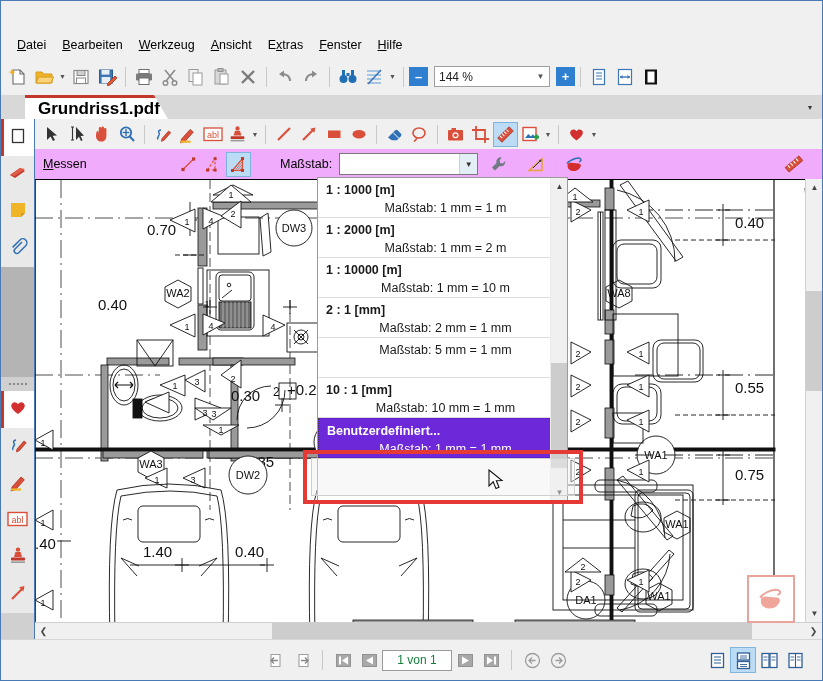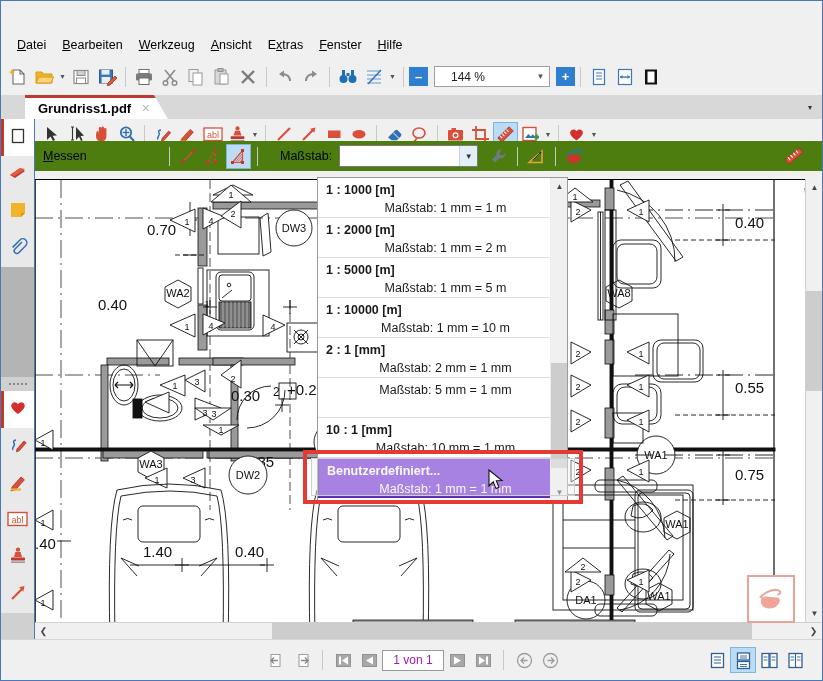--- a/index.html
+++ b/index.html
@@ -76,40 +76,40 @@
   }
   .zoom-minus, .zoom-plus {
     width:19px; height:19px; background:#2f7fd1; display:flex; align-items:center;
     justify-content:center; color:#fff; font-size:13px; line-height:1; font-weight:bold;
     flex:none;
   }
   .zoom-field {
     width:116px; height:21px; border:1px solid #a0a0a0; background:#fff;
     display:flex; align-items:center; margin-left:6px; margin-right:0;
   }
-  .zoom-field .val { flex:1; padding-left:16px; font-size:12px; color:#222; }
+  .zoom-field .val { flex:1; padding-left:4px; font-size:12px; color:#222; }
   .zoom-field .dd {
     width:17px; height:19px; display:flex; align-items:center; justify-content:center;
     color:#555; font-size:8px;
   }
   .sp6 { width:6px; flex:none; }
 
   
   .tabstrip {
     position:absolute; left:0; top:94px; width:821px; height:24px;
     background:#d8d8d8;
   }
   .tab {
     position:absolute; left:24px; top:0px; width:143px; height:24px;
     background:#ffffff;
     border-top:3px solid #c0392b;
     display:flex; align-items:center;
     clip-path: polygon(0 0, 129px 0, 143px 100%, 0 100%);
   }
-  .tab .tlabel { margin-left:13px; font-size:13px; color:#000; font-weight:600; }
+  .tab .tlabel { margin-left:13px; font-size:17px; color:#000; font-weight:600; }
   .tab .tclose { margin-left:10px; font-size:11px; color:#b9b9b9; }
   .tab-dd {
     position:absolute; right:4px; top:4px; width:16px; height:16px;
     display:flex; align-items:center; justify-content:center; color:#333; font-size:8px;
   }
 
   
   .annbar {
     position:absolute; left:34px; top:118px; width:787px; height:30px;
     background:#f0f0f0;
@@ -118,22 +118,22 @@
   .ann-btn {
     width:25px; height:25px; display:flex; align-items:center; justify-content:center; flex:none;
   }
   .ann-btn.sel { background:#bcdcf5; border:1px solid #7eb4dd; }
   .ann-sep { width:1px; height:19px; background:#c8c8c8; margin:0 5px; flex:none; }
   .ann-arrow { width:10px; height:25px; display:flex; align-items:center; justify-content:center;
     font-size:7px; color:#555; flex:none;}
 
   
   .measbar {
-    position:absolute; left:34px; top:140px; width:787px; height:30px;
-    background:#4d7c0f;
+    position:absolute; left:34px; top:148px; width:787px; height:30px;
+    background:#f0abfc;
     display:flex; align-items:center; padding-left:8px;
   }
   .meas-label { font-size:12.5px; color:#000; width:120px; }
   .meas-label u { text-decoration:underline; }
   .mb-btn { width:25px; height:25px; display:flex; align-items:center; justify-content:center; flex:none;}
   .mb-btn.sel { background:#bcdcf5; border:1px solid #7eb4dd; }
   .mb-sep { width:1px; height:19px; background:#c8c8c8; margin:0 6px; flex:none;}
   .scale-lbl { font-size:12.5px; color:#000; margin-left:16px; margin-right:7px; }
   .scale-combo {
     width:139px; height:22px; border:1px solid #7a7a7a; background:#fff;
@@ -255,22 +255,22 @@
   
   .statusbar {
     position:absolute; left:0; top:638px; width:821px; height:41px;
     background:#f0f0f0; border-top:1px solid #d6d6d6;
     display:flex; align-items:center;
   }
   .sb-btn { width:26px; height:26px; display:flex; align-items:center; justify-content:center; flex:none;}
   .sb-btn.sel { background:#bcdcf5; border:1px solid #7eb4dd; }
   .sb-sep { width:1px; height:20px; background:#c8c8c8; margin:0 7px; flex:none; }
   .pagefield {
-    width:62px; height:21px; border:1px solid #9a9a9a; background:#fff;
-    display:flex; align-items:center; justify-content:center; font-size:12px; color:#a21caf;
+    width:70px; height:21px; border:1px solid #9a9a9a; background:#fff;
+    display:flex; align-items:center; justify-content:center; font-size:12px; color:#15803d;
     flex:none;
   }
   .spacer { flex:1; }
 </style>
 </head>
 <body>
 
 <div class="win">
 
 
@@ -1069,24 +1069,20 @@
     <div class="dd-list">
       <div class="dd-item">
         <div class="t1">1 : 1000 [m]</div>
         <div class="t2">Maßstab: 1 mm = 1 m</div>
       </div>
       <div class="dd-item">
         <div class="t1">1 : 2000 [m]</div>
         <div class="t2">Maßstab: 1 mm = 2 m</div>
       </div>
       <div class="dd-item">
-        <div class="t1">1 : 5000 [m]</div>
-        <div class="t2">Maßstab: 1 mm = 5 m</div>
-      </div>
-      <div class="dd-item">
         <div class="t1">1 : 10000 [m]</div>
         <div class="t2">Maßstab: 1 mm = 10 m</div>
       </div>
       <div class="dd-item">
         <div class="t1">2 : 1 [mm]</div>
         <div class="t2">Maßstab: 2 mm = 1 mm</div>
       </div>
       <div class="dd-item">
         <div class="t2">Maßstab: 5 mm = 1 mm</div>
       </div>

